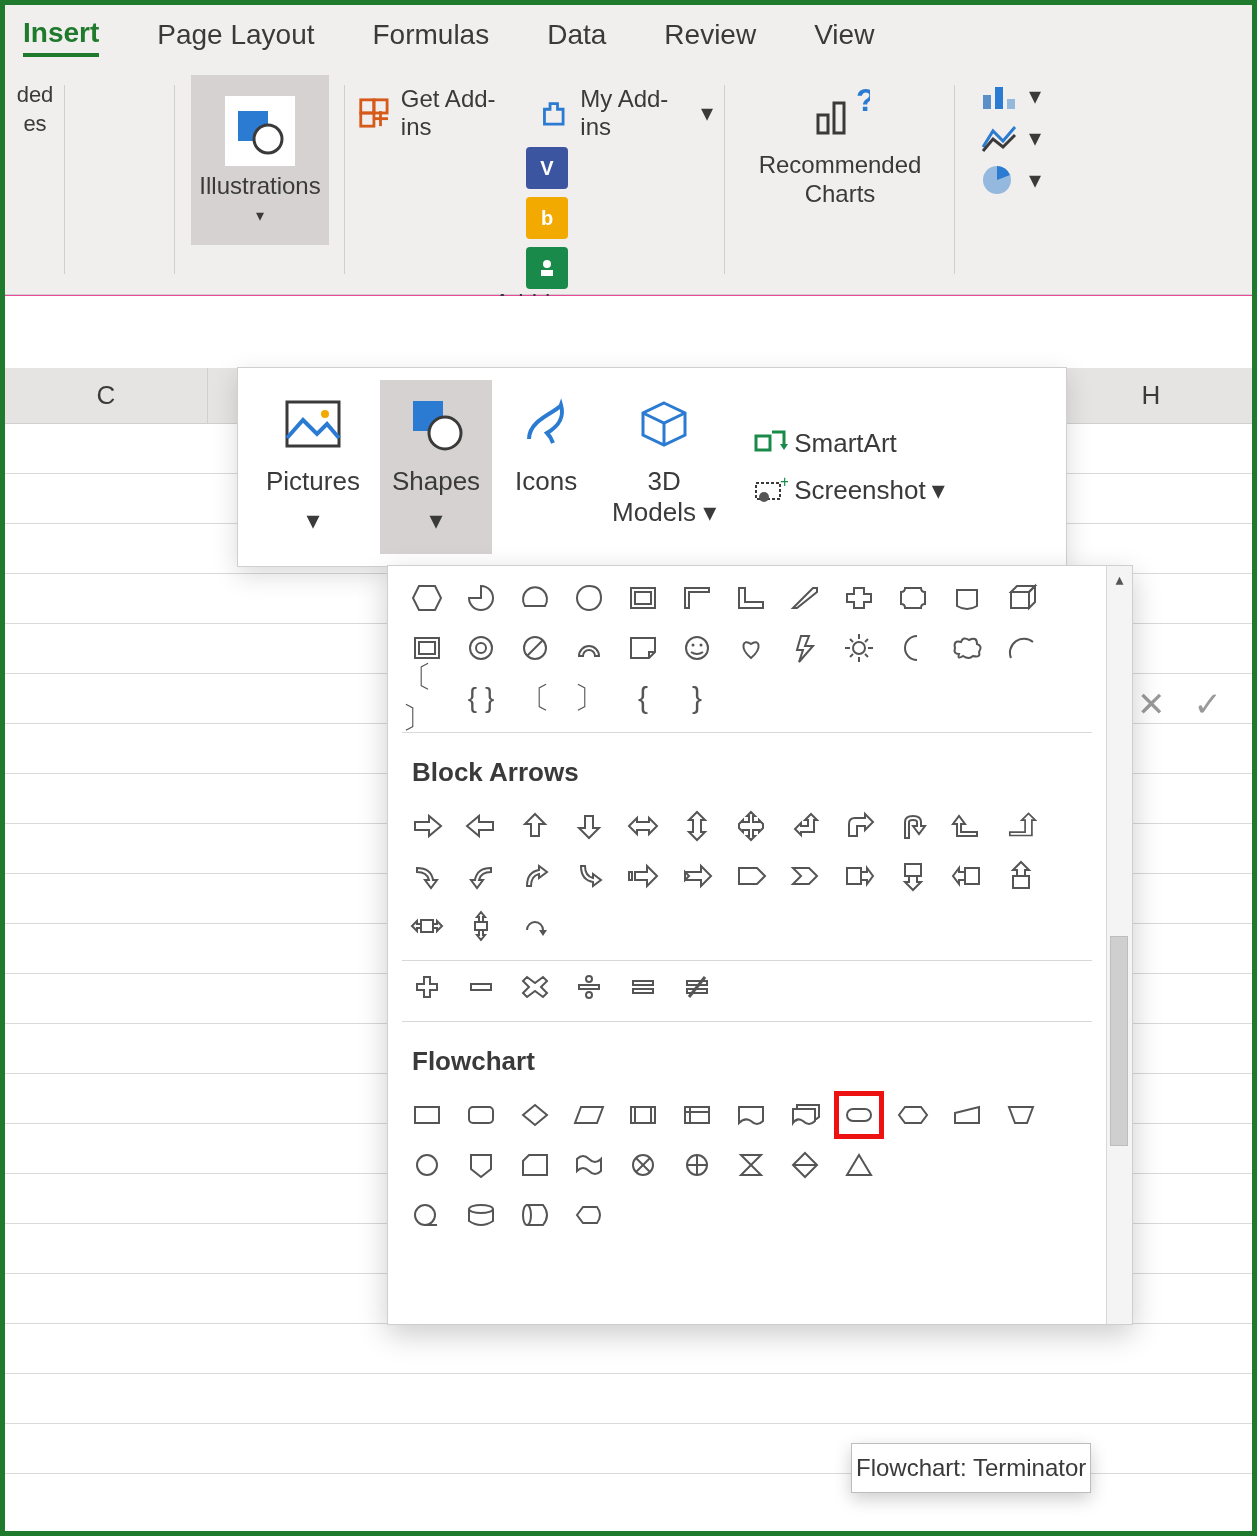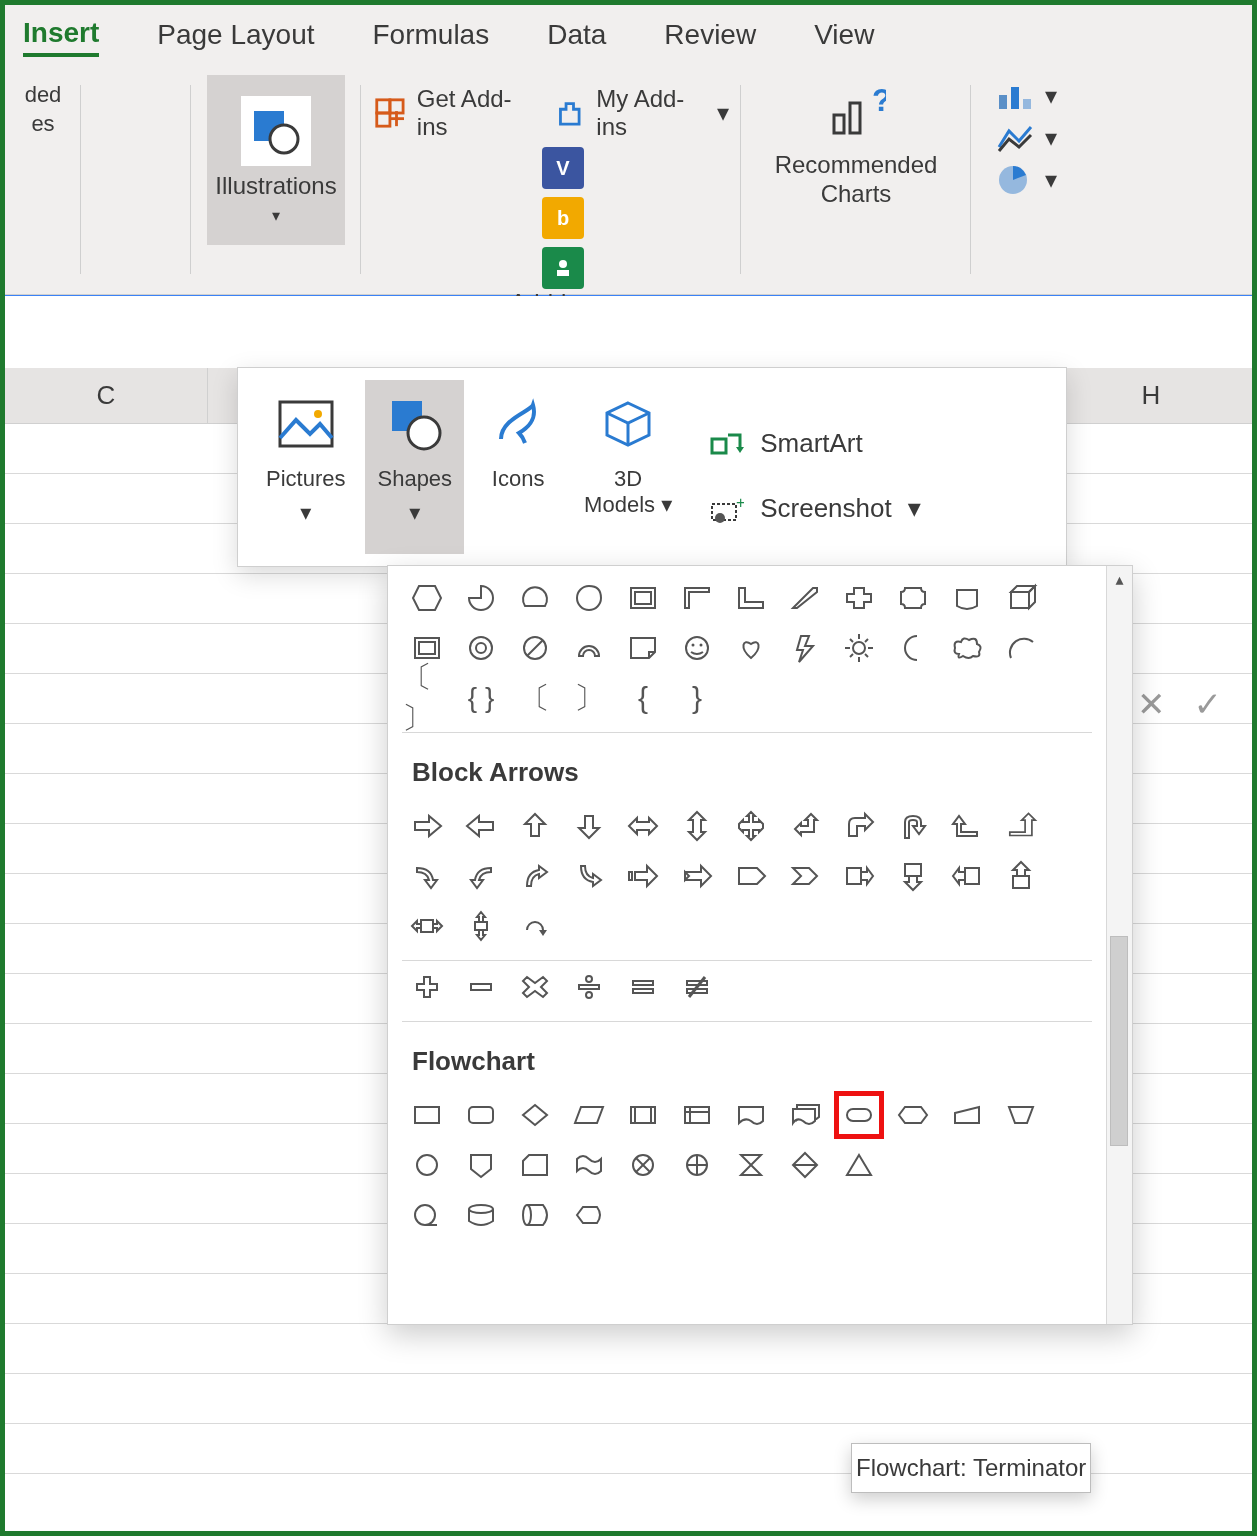--- a/index.html
+++ b/index.html
@@ -1,17 +1,17 @@
 <!DOCTYPE html>
 <html><head>
 <meta charset="utf-8">
 <style>
   * { box-sizing: border-box; margin: 0; padding: 0; font-family: "Segoe UI", Arial, sans-serif; }
   body { background: #fff; }
-  .frame { border: 5px solid #1f7a2e; width: 1257px; height: 1536px; position: relative; overflow: hidden; background:#3b82f6; }
+  .frame { border: 5px solid #1f7a2e; width: 1257px; height: 1536px; position: relative; overflow: hidden; background:#ec4899; }
 
   
   .tabs { display: flex; align-items: center; height: 60px; padding-left: 18px; gap: 58px; background: #f1efee; font-size: 28px; color:#3a3a3a; }
   .tab { padding: 4px 0; cursor: pointer; }
   .tab.active { color: #1f7a2e; font-weight: 600; border-bottom: 4px solid #1f7a2e; }
 
   .ribbon { display:flex; height: 230px; background:#f1efee; border-bottom:1px solid #d0d0d0; }
   .grp { display:flex; flex-direction:column; align-items:center; padding:10px 12px 4px 12px; position:relative; }
   .grp .sep { position:absolute; right:0; top:20px; bottom:20px; width:1px; background:#cfcfcf; }
   .grp-title { font-size:24px; color:#3a3a3a; margin-top:auto; margin-bottom:6px; }
@@ -24,25 +24,25 @@
   .addins-col { display:flex; flex-direction:row; gap:18px; align-items:flex-start; padding-top:10px; }
   .addins-row { display:flex; align-items:center; gap:10px; font-size:24px; color:#3a3a3a; cursor:pointer; }
 
   .mini-col { display:flex; flex-direction:column; gap:8px; padding-top:6px; }
   .minibox { width:42px; height:42px; border-radius:4px; display:flex; align-items:center; justify-content:center; font-size:20px; font-weight:bold; color:#fff; }
 
   .charts-col { display:flex; flex-direction:column; gap:8px; padding-top:4px; }
 
   
   .illus-pop { position:absolute; left:232px; top:362px; width:830px; height:200px; background:#fff; border:1px solid #cfcfcf; box-shadow:0 8px 24px rgba(0,0,0,.15); display:flex; padding:12px 16px; gap:8px; z-index:5; }
-  .illus-btn { display:flex; flex-direction:column; align-items:center; gap:8px; padding:10px 12px; font-size:22px; color:#3a3a3a; cursor:pointer; }
+  .illus-btn { display:flex; flex-direction:column; align-items:center; gap:8px; padding:10px 12px; font-size:26px; color:#3a3a3a; cursor:pointer; }
   .illus-btn .ico { width:68px; height:68px; display:flex; align-items:center; justify-content:center; }
   .illus-btn.sel { background:#d5d2d1; }
   .illus-side { display:flex; flex-direction:column; justify-content:center; gap:16px; margin-left:18px; font-size:26px; color:#3a3a3a; }
-  .illus-side div { display:flex; align-items:flex-end; gap:16px; cursor:pointer;margin-top:18px; }
+  .illus-side div { display:flex; align-items:flex-start; gap:6px; cursor:pointer; }
 
   
   .gallery { position:absolute; left:382px; top:560px; width:746px; height:760px; background:#fff; border:1px solid #cfcfcf; box-shadow:0 10px 28px rgba(0,0,0,.2); z-index:6; display:flex; }
   .gal-body { flex:1; overflow:hidden; padding:6px 14px 14px 14px; }
   .gal-scroll { width:26px; background:#f4f4f4; border-left:1px solid #d8d8d8; position:relative; }
   .scroll-up { position:absolute; top:0; width:100%; height:26px; display:flex; align-items:center; justify-content:center; color:#555; cursor:pointer; }
   .scroll-thumb { position:absolute; top:370px; width:18px; left:3px; height:210px; background:#cfcfcf; border:1px solid #bdbdbd; }
 
   .sec-title { font-weight:700; font-size:26px; color:#3a3a3a; margin:24px 0 14px 10px; }
   .sec-divider { border-top:1px solid #d8d8d8; margin:10px 0 0 0; }
@@ -70,21 +70,21 @@
   <div class="tabs">
     <div class="tab active">Insert</div>
     <div class="tab">Page Layout</div>
     <div class="tab">Formulas</div>
     <div class="tab">Data</div>
     <div class="tab">Review</div>
     <div class="tab">View</div>
   </div>
 
   <div class="ribbon">
-    <div class="grp" style="width:76px;">
+    <div class="grp" style="width:60px;">
       <div class="ribbon-btn">
         <span style="font-size:22px; text-align:center; line-height:1.3;">ded<br>es</span>
       </div>
       <div class="sep"></div>
     </div>
 
     <div class="grp" style="width:110px;">
       <div class="sep"></div>
     </div>
 

